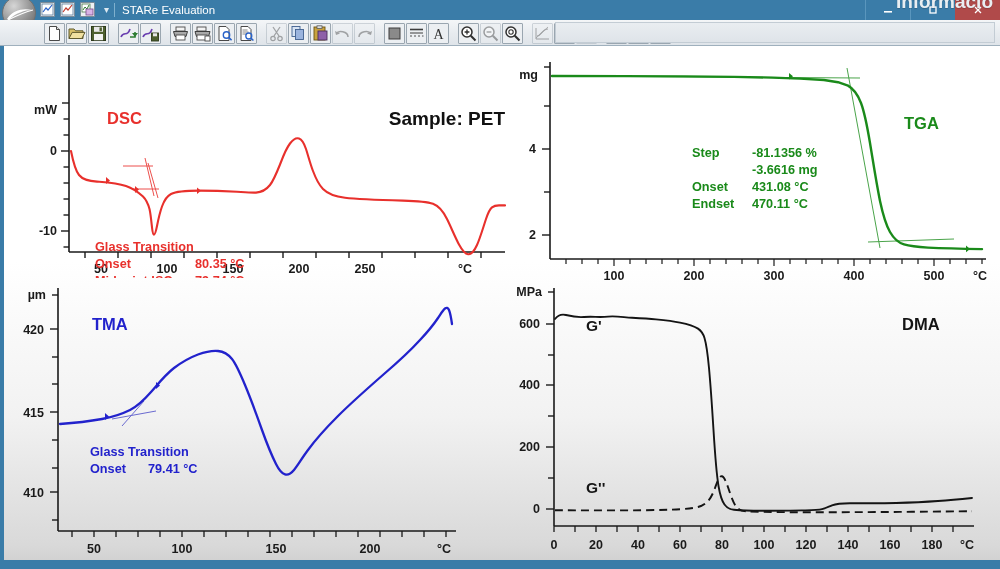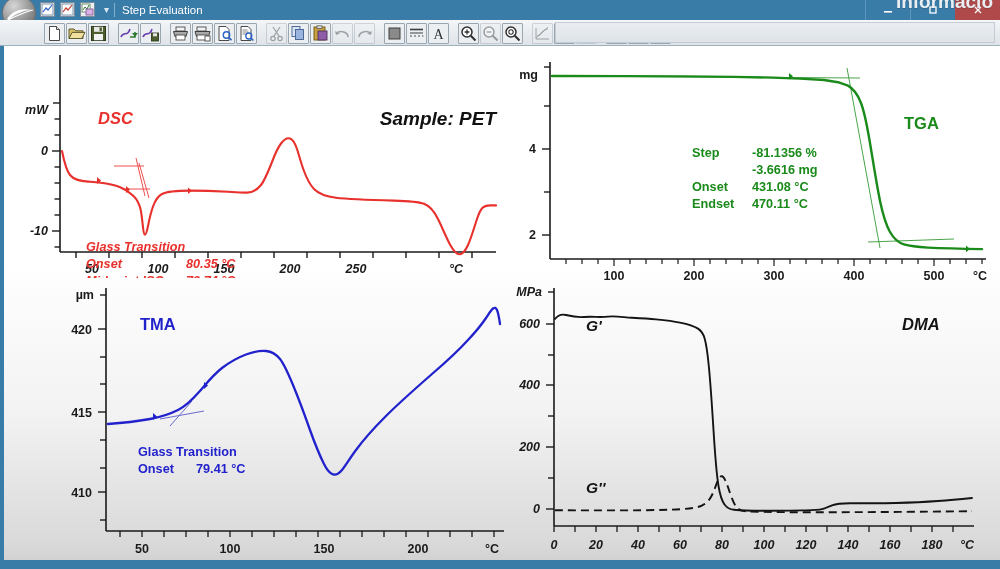--- a/index.html
+++ b/index.html
@@ -111,24 +111,24 @@
     position: absolute; left: 0; top: 46px;
     width: 1000px; height: 523px;
     background: linear-gradient(to bottom, #ffffff 0%, #ffffff 42%, #f2f2f2 72%, #d9d9d9 97%, #d2d2d2 100%);
     border-left: 4px solid #3a7ca8;
     border-bottom: 9px solid #3a7ca8;
     overflow: hidden;
   }
   .panel { position: absolute; }
   .panel svg { display: block; }
 
-  .p-dsc { left: 0px;   top: 0px;   width: 500px; height: 232px; font-style: italic; }
+  .p-dsc { left: 9px;   top: 0px;   width: 500px; height: 232px; }
   .p-tga { left: 500px; top: 7px;   width: 496px; height: 232px; }
-  .p-tma { left: 0px;   top: 232px; width: 500px; height: 282px; padding-left: 48px; }
-  .p-dma { left: 500px; top: 232px; width: 496px; height: 282px; font-style: italic; }
+  .p-tma { left: 0px;   top: 232px; width: 500px; height: 282px; }
+  .p-dma { left: 500px; top: 232px; width: 496px; height: 282px; }
 </style>
 </head>
 <body>
 
 <div id="app">
 
   <div class="titlebar">
 
     <div class="tb-logo">
       <svg width="34" height="34" viewBox="0 0 34 34">
@@ -154,21 +154,21 @@
         <svg width="13" height="13" viewBox="0 0 13 13">
           <rect x="1" y="1" width="8" height="8" fill="#ffffff" stroke="#4d7a4d" stroke-width=".8"></rect>
           <polyline points="2,7 4,4 6,6 8,2" fill="none" stroke="#2e7d32" stroke-width="1"></polyline>
           <rect x="5" y="6" width="7" height="6" fill="#d9b3e6" stroke="#7a4d8a" stroke-width=".8"></rect>
         </svg>
       </div>
     </div>
 
     <div class="tb-sep">▾</div>
     <div class="tb-divider"></div>
-    <div class="tb-title">Step Evaluation</div>
+    <div class="tb-title">STARe Evaluation</div>
 
     <div class="winbtns">
       <div class="winbtn">
         <svg width="12" height="10" viewBox="0 0 12 10">
             <rect x="2" y="6" width="8" height="1.6" fill="#ffffff"></rect>
           </svg>
       </div>
       <div class="winbtn">
         <svg width="12" height="10" viewBox="0 0 12 10">
             <rect x="3" y="2" width="6" height="6" fill="none" stroke="#ffffff" stroke-width="1.3"></rect>

